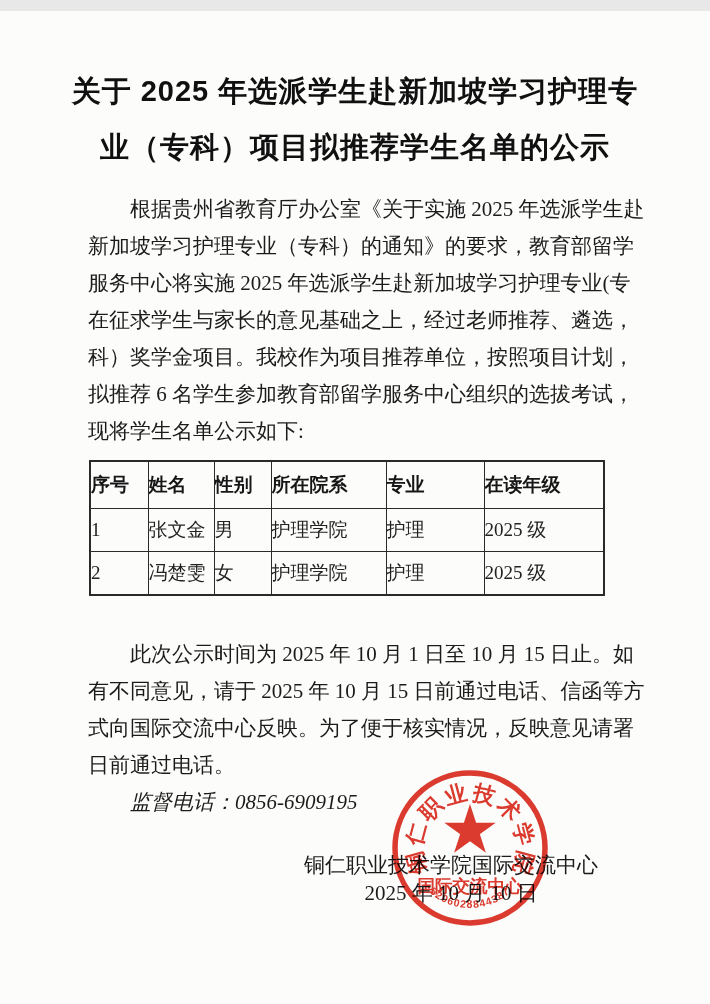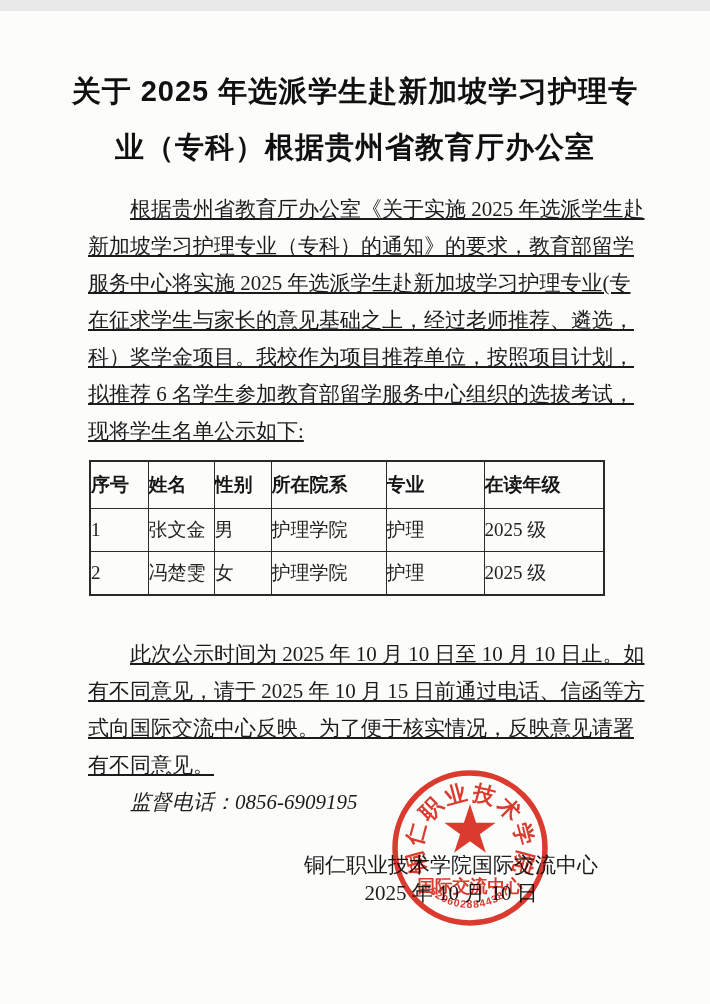--- a/index.html
+++ b/index.html
@@ -18,21 +18,20 @@
     font-family:"Liberation Sans","DejaVu Sans",sans-serif;
     font-weight:bold;
     font-size:29px;
     line-height:56px;
     color:#101010;
     letter-spacing:1px;
   }
   .body-block{
     margin:16px 88px 0;
     width:534px;
-    text-decoration:underline;
   }
   .line{
     font-size:21px;
     line-height:37px;
     text-align:justify;
     text-align-last:justify;
     white-space:nowrap;
   }
   .line.noj{text-align-last:left;}
   .line.indent{padding-left:42px;}
@@ -84,21 +83,21 @@
     pointer-events:none;
   }
 </style>
 </head>
 <body>
 
 <div class="page">
 
   <div class="title">
     <div>关于 2025 年选派学生赴新加坡学习护理专</div>
-    <div>业（专科）根据贵州省教育厅办公室</div>
+    <div>业（专科）项目拟推荐学生名单的公示</div>
   </div>
 
   <div class="body-block">
       <div class="line indent">根据贵州省教育厅办公室《关于实施 2025 年选派学生赴</div>
       <div class="line">新加坡学习护理专业（专科）的通知》的要求，教育部留学</div>
       <div class="line">服务中心将实施 2025 年选派学生赴新加坡学习护理专业(专</div>
       <div class="line">在征求学生与家长的意见基础之上，经过老师推荐、遴选，</div>
       <div class="line">科）奖学金项目。我校作为项目推荐单位，按照项目计划，</div>
       <div class="line">拟推荐 6 名学生参加教育部留学服务中心组织的选拔考试，</div>
       <div class="line noj">现将学生名单公示如下:</div>
@@ -137,24 +136,24 @@
           <td>冯楚雯</td>
           <td>女</td>
           <td>护理学院</td>
           <td>护理</td>
           <td>2025 级</td>
         </tr>
       </tbody>
   </table>
 
   <div class="body-block para2">
-      <div class="line indent">此次公示时间为 2025 年 10 月 10 日至 10 月 10 日止。如</div>
+      <div class="line indent">此次公示时间为 2025 年 10 月 1 日至 10 月 15 日止。如</div>
       <div class="line">有不同意见，请于 2025 年 10 月 15 日前通过电话、信函等方</div>
       <div class="line">式向国际交流中心反映。为了便于核实情况，反映意见请署</div>
-      <div class="line noj">有不同意见。</div>
+      <div class="line noj">日前通过电话。</div>
     </div>
 
   <div class="phone-block">
     <div class="line indent noj">监督电话：0856-6909195</div>
   </div>
 
   <div class="sign-block">
     <div class="sign-line">铜仁职业技术学院国际交流中心</div>
     <div class="sign-line">2025 年 10 月 10 日</div>
   </div>

